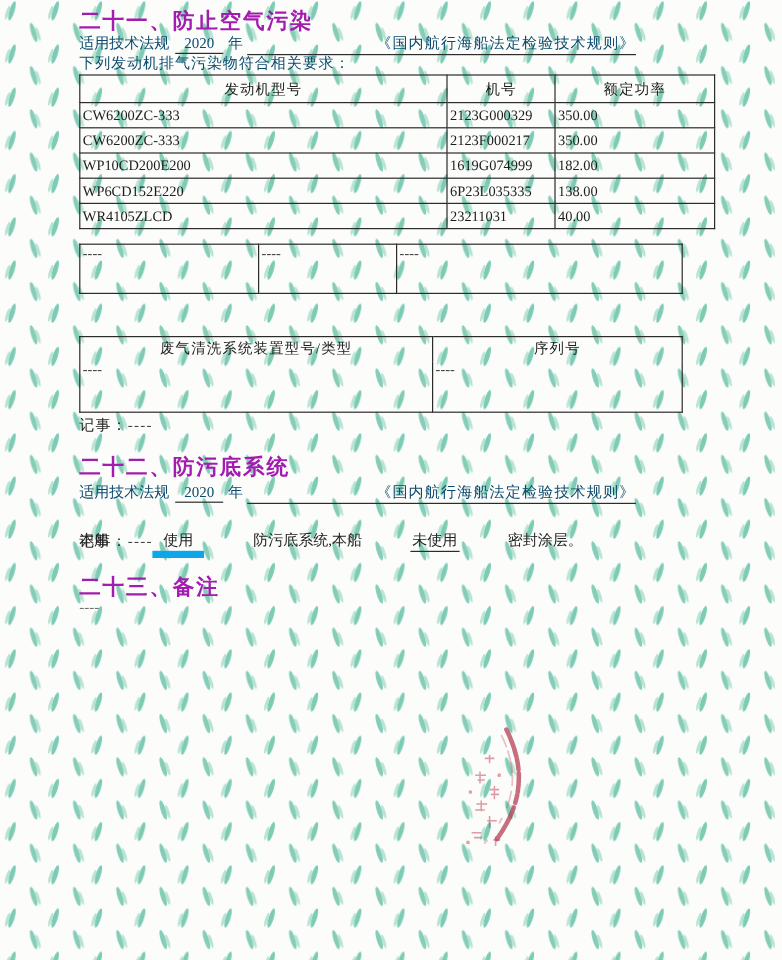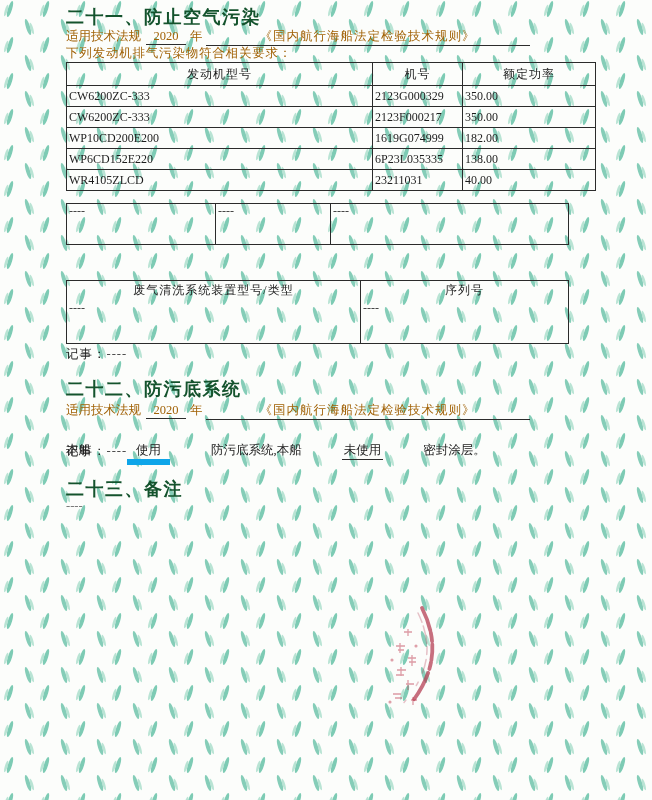--- a/index.html
+++ b/index.html
@@ -15,28 +15,28 @@
   #bg-pattern { position:absolute; left:0; top:0; z-index:0; }
   #content { position:absolute; left:0; top:0; width:652px; height:800px; z-index:1; }
 
   .abs { position:absolute; }
 
   .sec-title {
     font-family:"Liberation Sans", sans-serif;
     font-weight:bold;
     font-size:18px;
     letter-spacing:1.5px;
-    color:#14532d;
+    color:#a21caf;
   }
-  .bodyline { font-size:12.5px; color:#a16207; white-space:nowrap; }
+  .bodyline { font-size:12.5px; color:#0c4a6e; white-space:nowrap; }
   .lawline { display:flex; align-items:baseline; }
   .ul { border-bottom:1px solid #2c2c2c; }
   .law-year { display:inline-block; width:40px; text-align:center; margin-left:5px; }
   .year-word { margin-left:4px; }
-  .law-name { display:inline-block; width:324px; text-align:center; margin-left:3px; letter-spacing:1px; }
+  .law-name { display:inline-block; width:324px; text-align:right; margin-left:3px; letter-spacing:1px; }
 
   table { border-collapse:collapse; table-layout:fixed; background:transparent; }
   td, th {
     border:1px solid #2b2b2b;
     font-size:12px;
     color:#1c1c1c;
     padding:0 2px;
     overflow:hidden;
     white-space:nowrap;
   }

